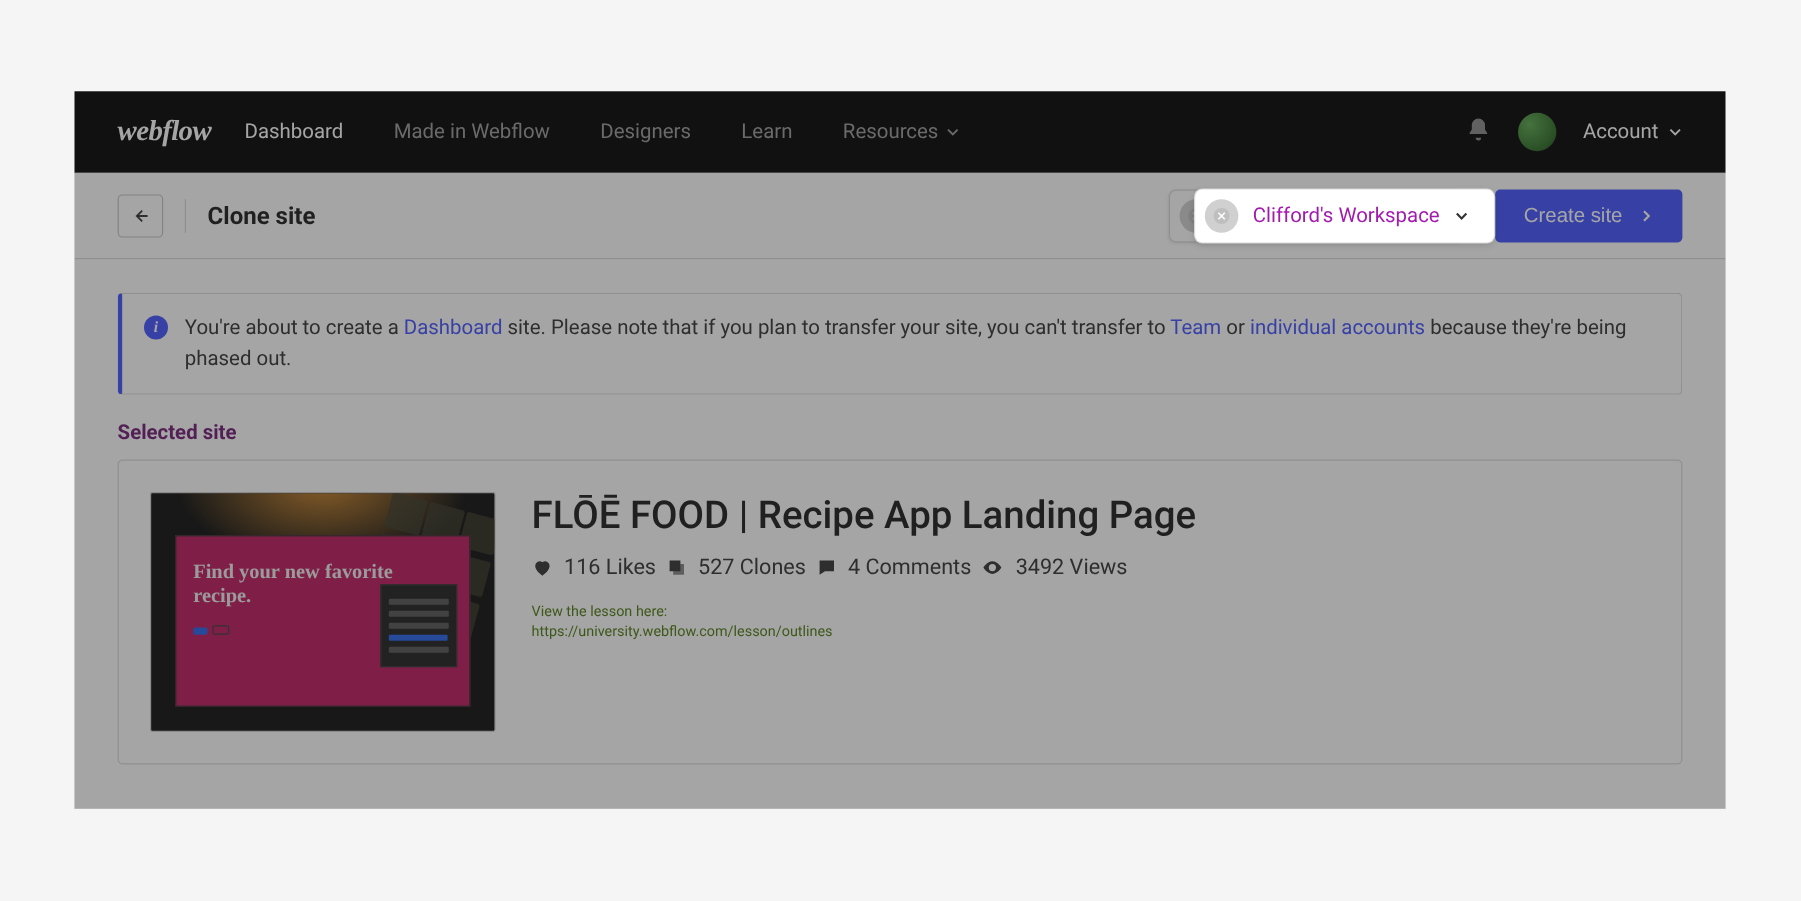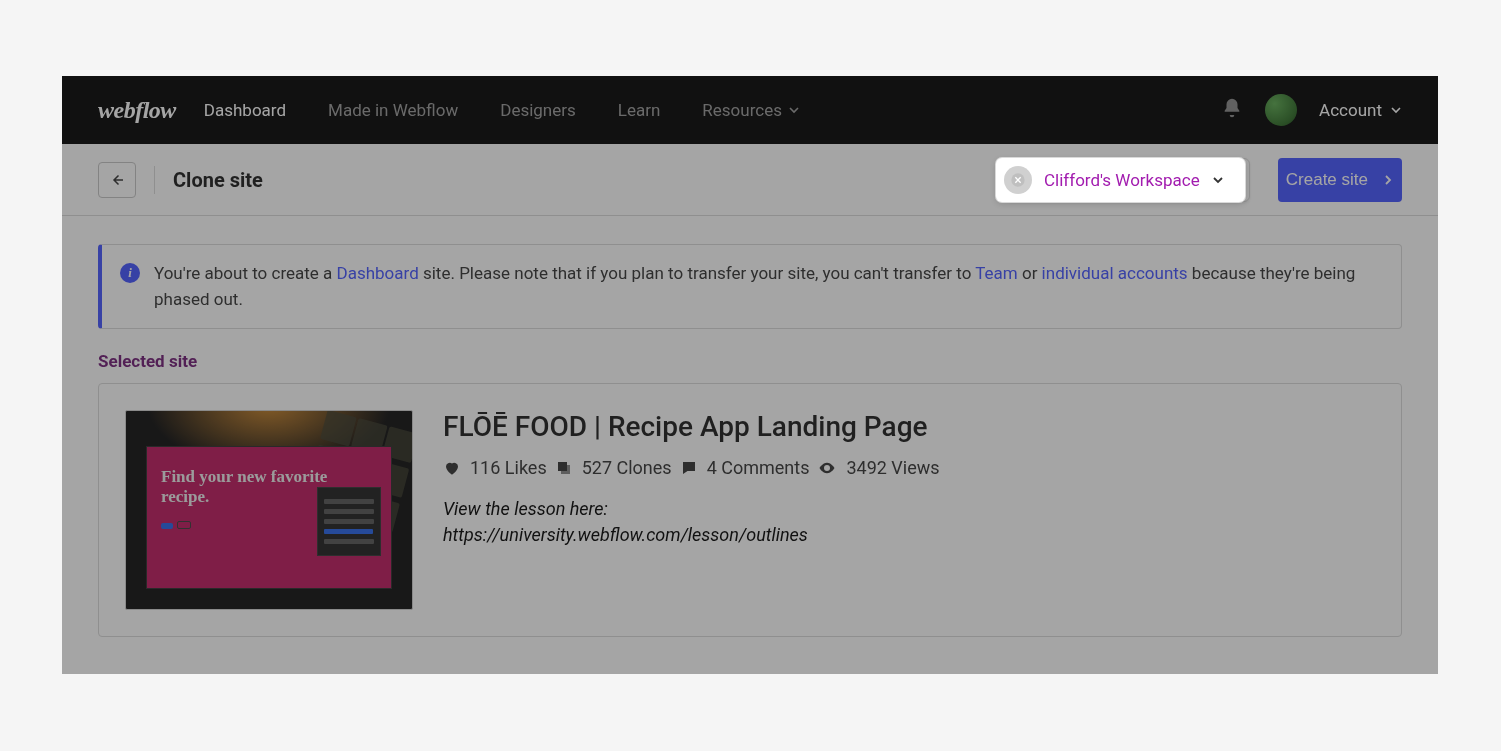--- a/index.html
+++ b/index.html
@@ -87,21 +87,21 @@
     display: inline-flex; align-items: center; justify-content: center;
     color: #fff;
   }
   .ws-name { font-weight: 400; font-size: 17px; color: #a21caf; }
   .create-btn {
     background: #4353ff;
     color: #fff;
     border: none;
     border-radius: 4px;
     height: 44px;
-    padding: 0 8px;
+    padding: 0 24px;
     font-size: 17px;
     display: inline-flex;
     align-items: center;
     gap: 14px;
     cursor: pointer;
     margin-left: 10px;
   }
   
   .content { padding: 28px 36px; }
   .notice {
@@ -177,26 +177,26 @@
   .thumb-gallery {
     position: absolute; right: -10px; top: 10px; bottom: 10px; width: 120px;
     transform: rotate(15deg);
     opacity: 0.7;
   }
   .thumb-gallery span {
     display: inline-block; width: 30px; height: 30px; margin: 1px;
     background: #3a3a2a; border-radius: 2px;
   }
   .site-info { flex: 1; }
-  .site-title { font-size: 28px; font-weight: 500; color: #1a1a1a; margin-bottom: 14px; }
+  .site-title { font-size: 32px; font-weight: 500; color: #1a1a1a; margin-bottom: 14px; }
   .stats { display: flex; gap: 8px; align-items: center; color: #333; font-size: 18px; margin-bottom: 18px; }
   .stat { display: inline-flex; align-items: center; gap: 9px; }
   .stat svg { flex: 0 0 auto; }
   .site-desc { color: #333; font-size: 18px; line-height: 1.45; margin-bottom: 16px; }
-  .site-lesson { color: #000000; font-size: 18px; line-height: 1.45; font-style: italic; }
+  .site-lesson { color: #4d7c0f; font-size: 12px; line-height: 1.45; }
   
   .dim-overlay {
     position: absolute;
     left: 62px; top: 76px;
     width: 1376px; height: 598px;
     background: rgba(40,40,40,0.42);
     pointer-events: none;
   }
   .cutout {
     position: absolute;

